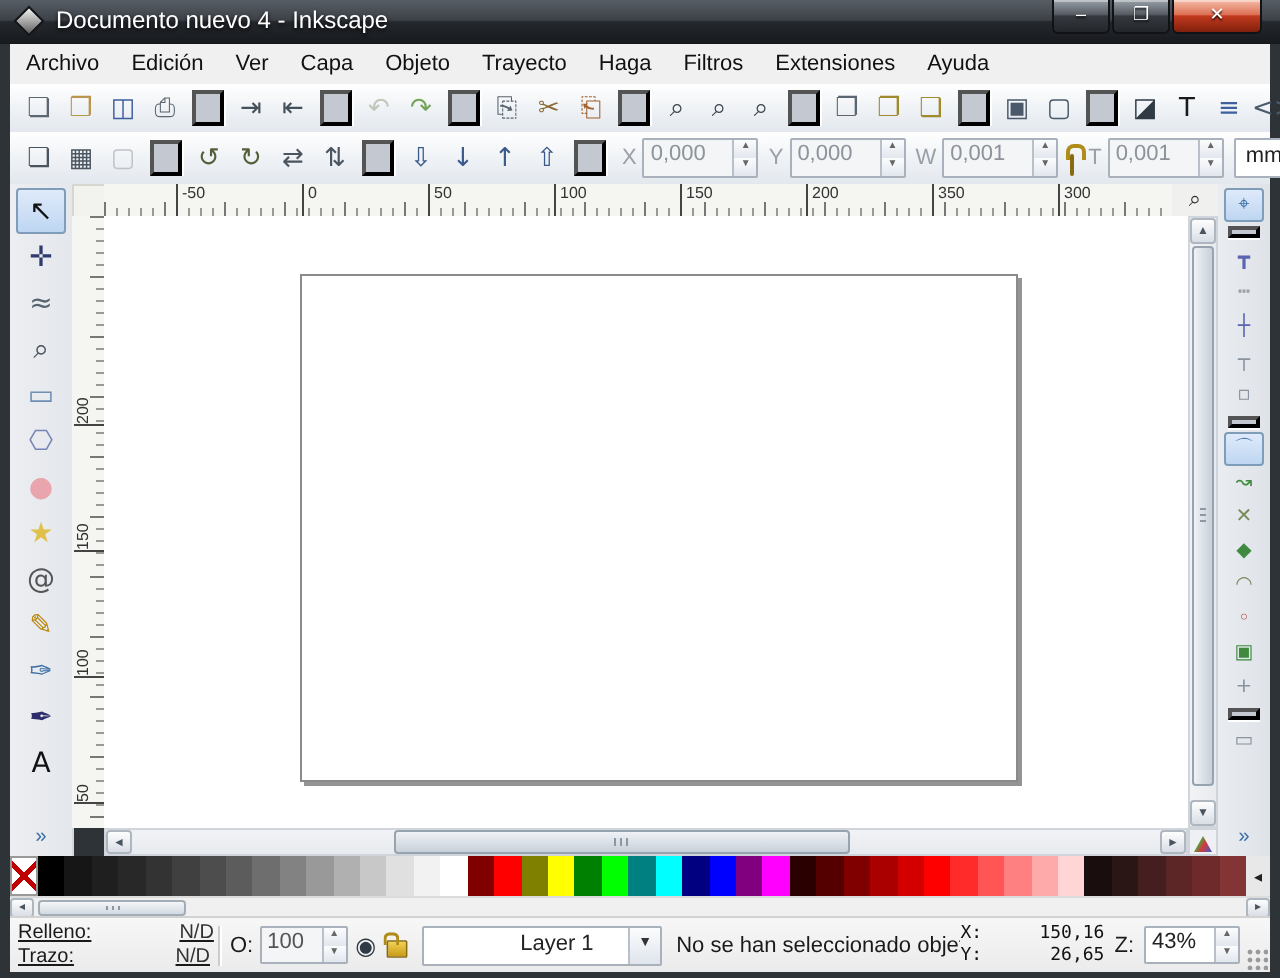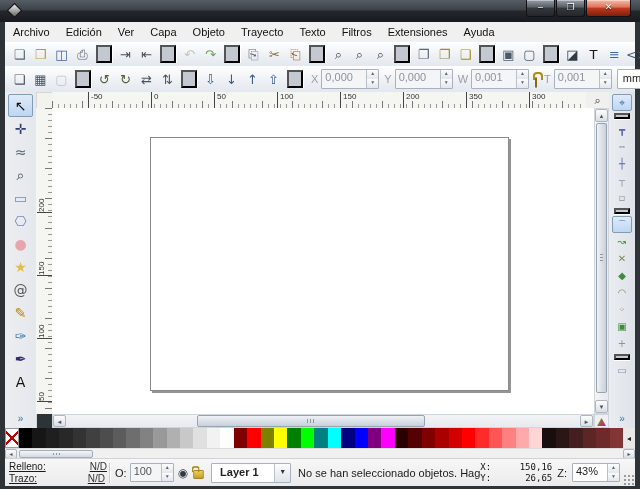--- a/index.html
+++ b/index.html
@@ -140,21 +140,21 @@
   .fillstroke .lab{width:48px;}
   .fillstroke .val{color:#333;padding-left:44px;}
   .ssep{flex:none;width:1px;height:20px;background:#cccccc;margin:0 4px;box-shadow:1px 0 0 #fff;}
   .slabel{flex:none;margin:0 3px 0 1px;}
   .sfield{flex:none;display:flex;height:17px;border:1px solid #a9b1bc;background:#f4f5f7;border-radius:1px;}
   .sfield .fval{width:24px;color:#555;}
   .eye{flex:none;font-size:12px;margin:0 4px;color:#2f3a44;background:none;border:none;padding:0;}
   .slock{transform:scale(.8);margin:4px 4px 0 0;}
   .layerbox{flex:none;display:flex;height:18px;border:1px solid #a9b1bc;background:#fff;
     border-radius:1px;margin-left:2px;}
-  .layerbox .lval{font-size:11px;font-weight:bold;color:#222;padding:2px 6px 0 8px;min-width:48px;}
+  .layerbox .lval{font-size:11px;font-weight:normal;color:#222;padding:2px 6px 0 8px;min-width:48px;margin-left:40px;}
   .layerbox .uarrow{width:15px;text-align:center;font-size:7px;line-height:16px;color:#333;
     background:linear-gradient(#fbfcfd,#dfe5ec);border-left:1px solid #b9c0c9;}
   .smsg{flex:1;margin-left:7px;white-space:nowrap;overflow:hidden;color:#1a1a1a;}
   .coords{flex:none;width:76px;font-family:"DejaVu Sans Mono",monospace;font-size:9px;
     line-height:11px;color:#111;}
   .coords .crow{display:flex;}
   .coords .cl{width:16px;}
   .coords .cv{flex:1;text-align:right;padding-right:4px;}
   .zfield{flex:none;display:flex;height:17px;border:1px solid #a9b1bc;background:#fff;
     border-radius:1px;margin-left:2px;}
@@ -162,35 +162,36 @@
   .grip{flex:none;width:11px;height:11px;align-self:flex-end;margin:0 1px 1px 3px;
     background:radial-gradient(circle,#9a9a9a 1px,transparent 1.4px);background-size:4px 4px;}
 </style>
 </head>
 <body>
 
 <div class="win">
 
   <div class="titlebar">
     <div class="app-icon"></div>
+    <span class="title">Documento nuevo 4 - Inkscape</span>
     <div class="winbtns">
       <div class="wbtn min">–</div>
       <div class="wbtn max">❐</div>
       <div class="wbtn close">✕</div>
     </div>
   </div>
 
   <div class="menubar">
       <span class="menu-item">Archivo</span>
       <span class="menu-item">Edición</span>
       <span class="menu-item">Ver</span>
       <span class="menu-item">Capa</span>
       <span class="menu-item">Objeto</span>
       <span class="menu-item">Trayecto</span>
-      <span class="menu-item">Texto</span>
+      <span class="menu-item">Haga</span>
       <span class="menu-item">Filtros</span>
       <span class="menu-item">Extensiones</span>
       <span class="menu-item">Ayuda</span>
     </div>
 
   <div class="toolbar tb1">
       <button class="tbtn" style="color: rgb(91, 102, 112);">❏</button>
       <button class="tbtn" style="color: rgb(184, 150, 78);">❒</button>
       <button class="tbtn" style="color: rgb(63, 95, 158);">◫</button>
       <button class="tbtn" style="color: rgb(91, 102, 112);">⎙</button>

